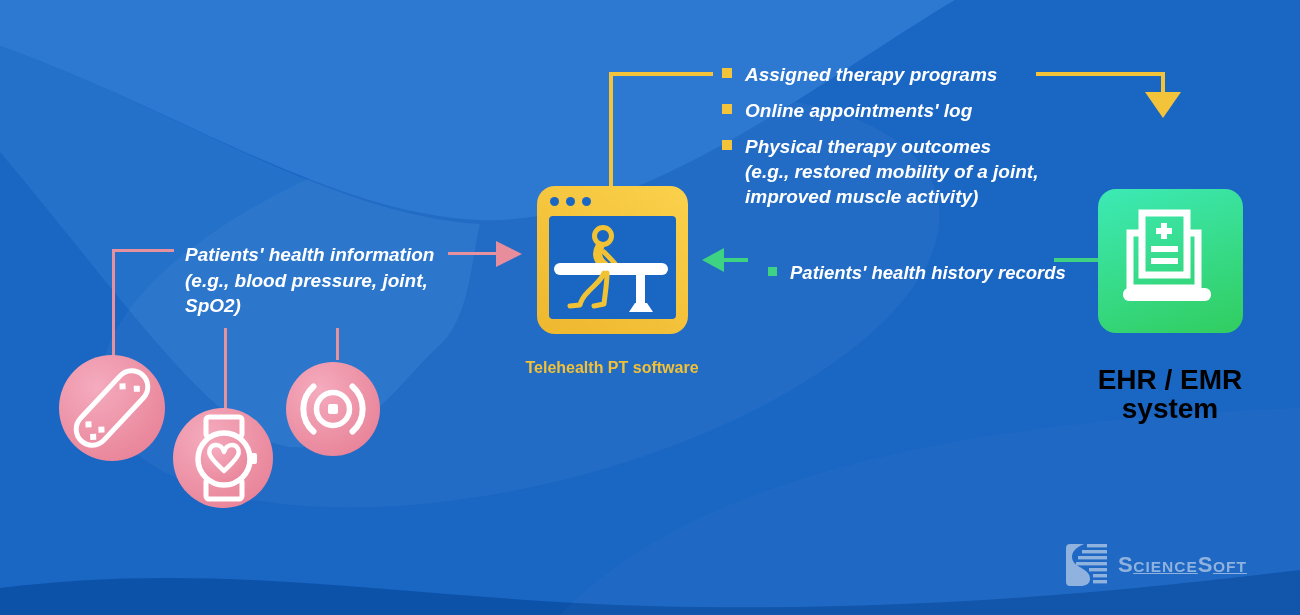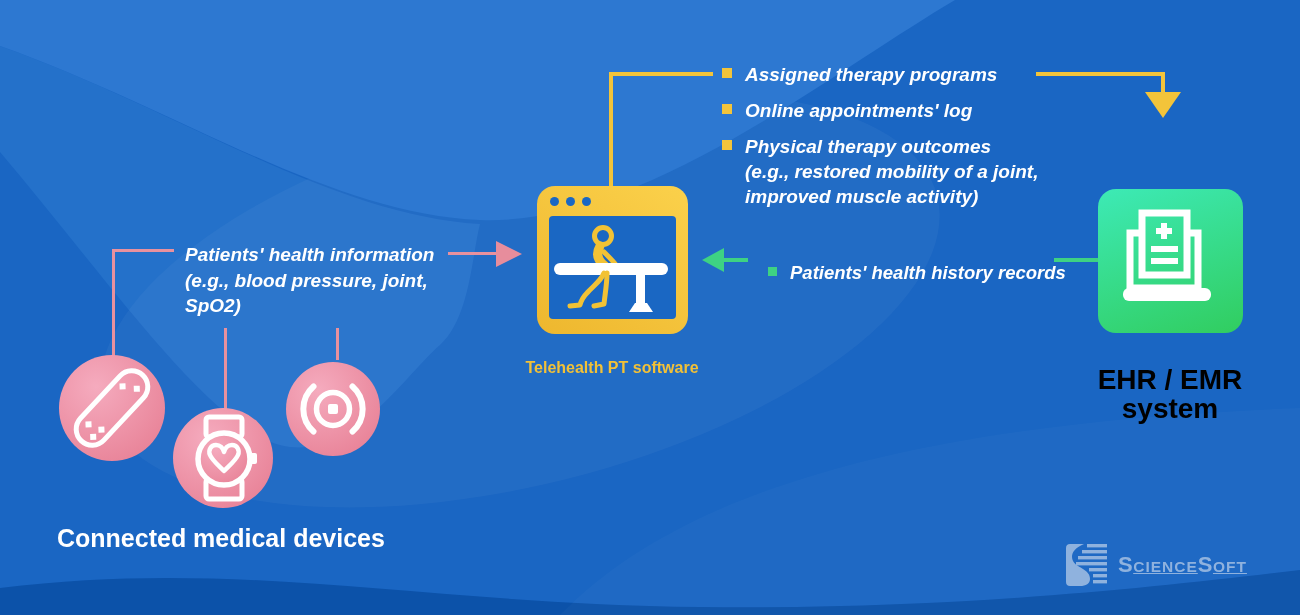--- a/index.html
+++ b/index.html
@@ -226,21 +226,20 @@
         </radialGradient>
       </defs>
       <circle cx="47" cy="47" r="47" fill="url(#pg3)"></circle>
       <circle cx="47" cy="47" r="16.5" stroke="#ffffff" stroke-width="5.5" fill="none"></circle>
       <rect x="42" y="42" width="10" height="10" rx="2" fill="#ffffff"></rect>
       <path d="M27.5,24.5 A30,30 0 0 0 27.5,69.5" stroke="#ffffff" stroke-width="6" fill="none" stroke-linecap="round"></path>
       <path d="M66.5,24.5 A30,30 0 0 1 66.5,69.5" stroke="#ffffff" stroke-width="6" fill="none" stroke-linecap="round"></path>
     </svg>
   </div>
 
-  <div id="devices-caption" class="abs">Connected medical devices</div>
 
   <div id="logo" class="abs">
     <svg width="46" height="46" viewBox="0 0 46 46">
       <g fill="#8fb2de">
         <path d="M3,6 C3,3.5 4.5,2 7,2 H21 C12,6 9,10 9,15 C9,21 15,24 20,27 C25,30 27,33 27,37 C27,41.5 23,44 17,44 H7 C4.5,44 3,42.5 3,40 Z"></path>
         <rect x="24" y="2" width="20" height="3.4"></rect>
         <rect x="19" y="8" width="25" height="3.4"></rect>
         <rect x="15" y="14" width="29" height="3.4"></rect>
         <rect x="13" y="20" width="31" height="3.4"></rect>
         <rect x="26" y="26" width="18" height="3.4"></rect>

